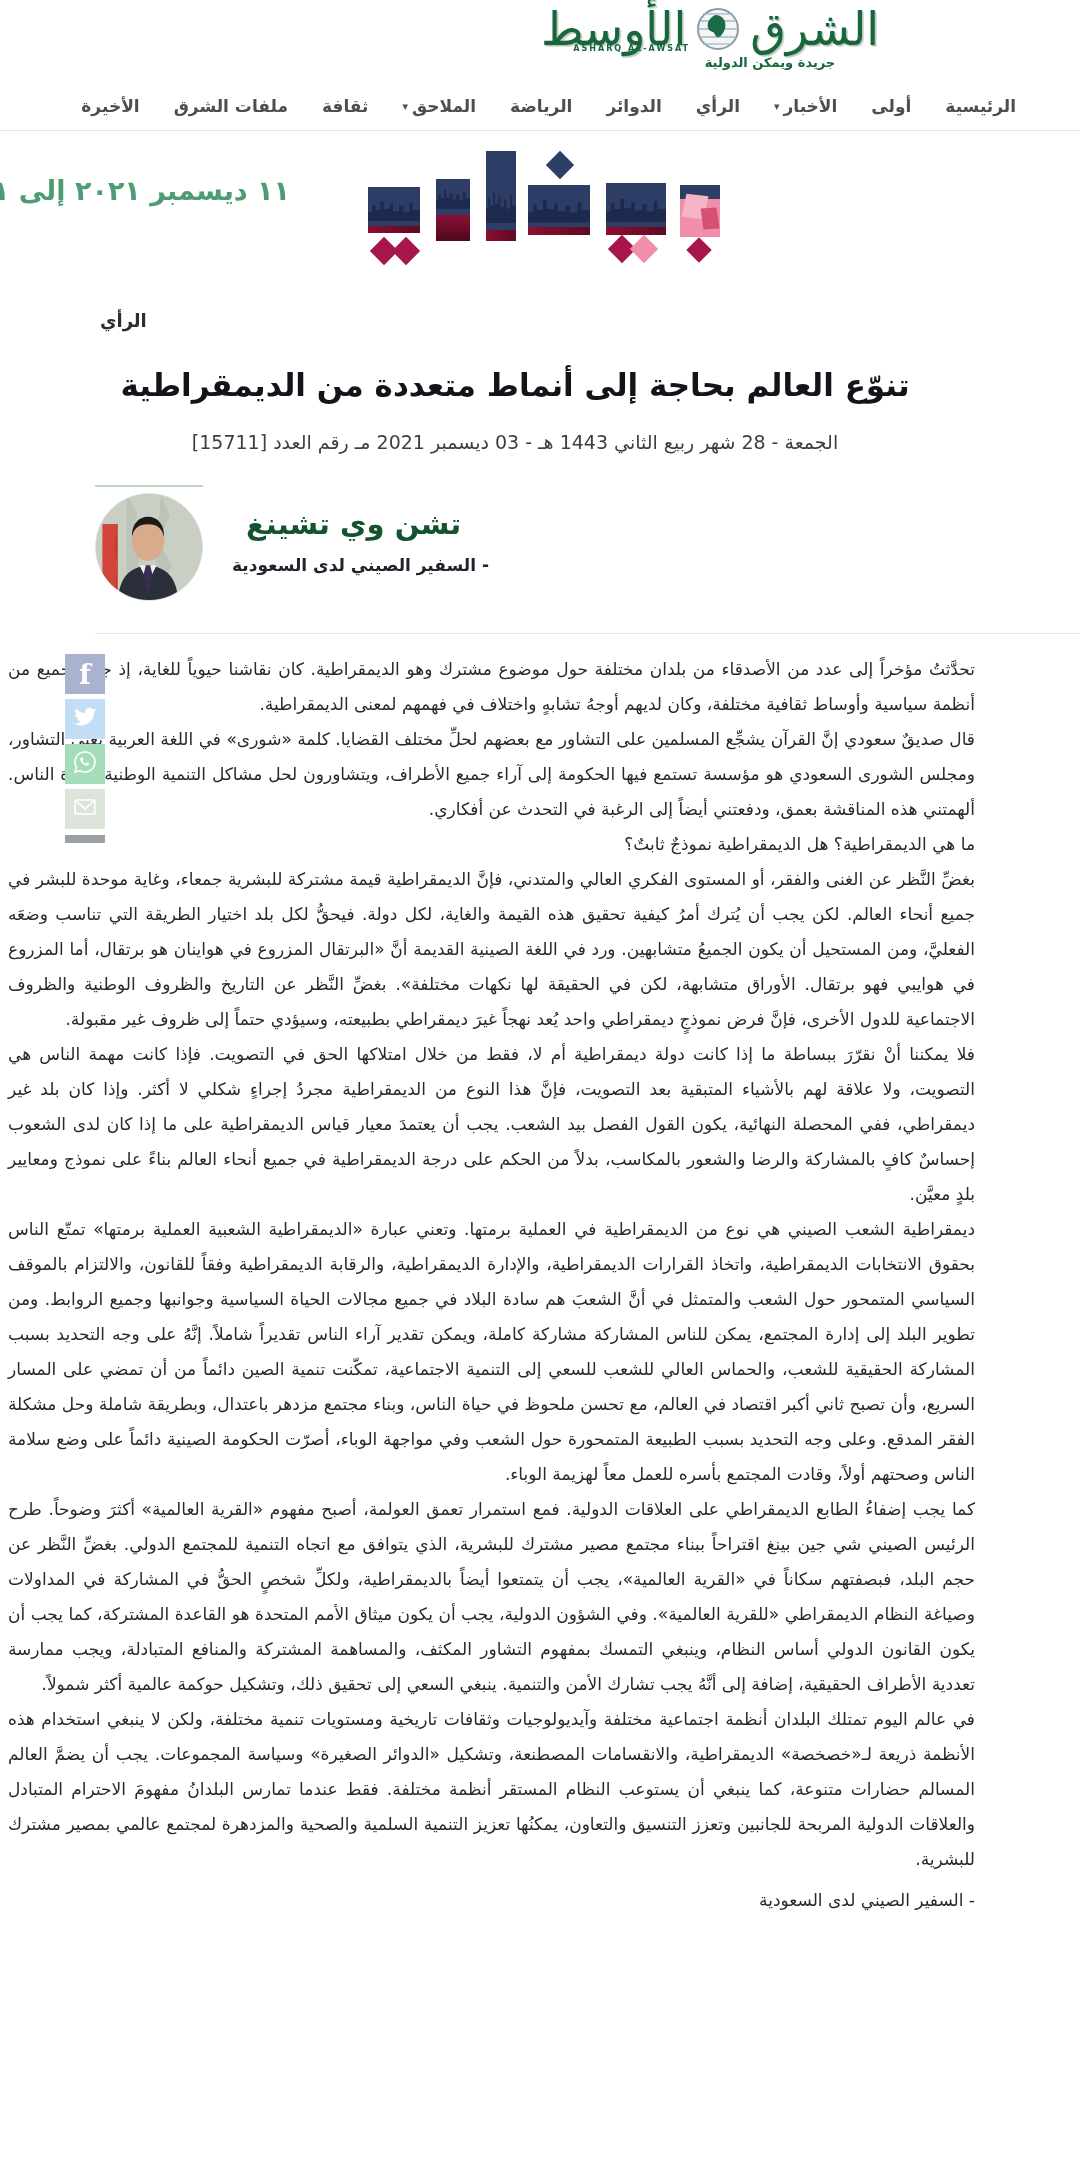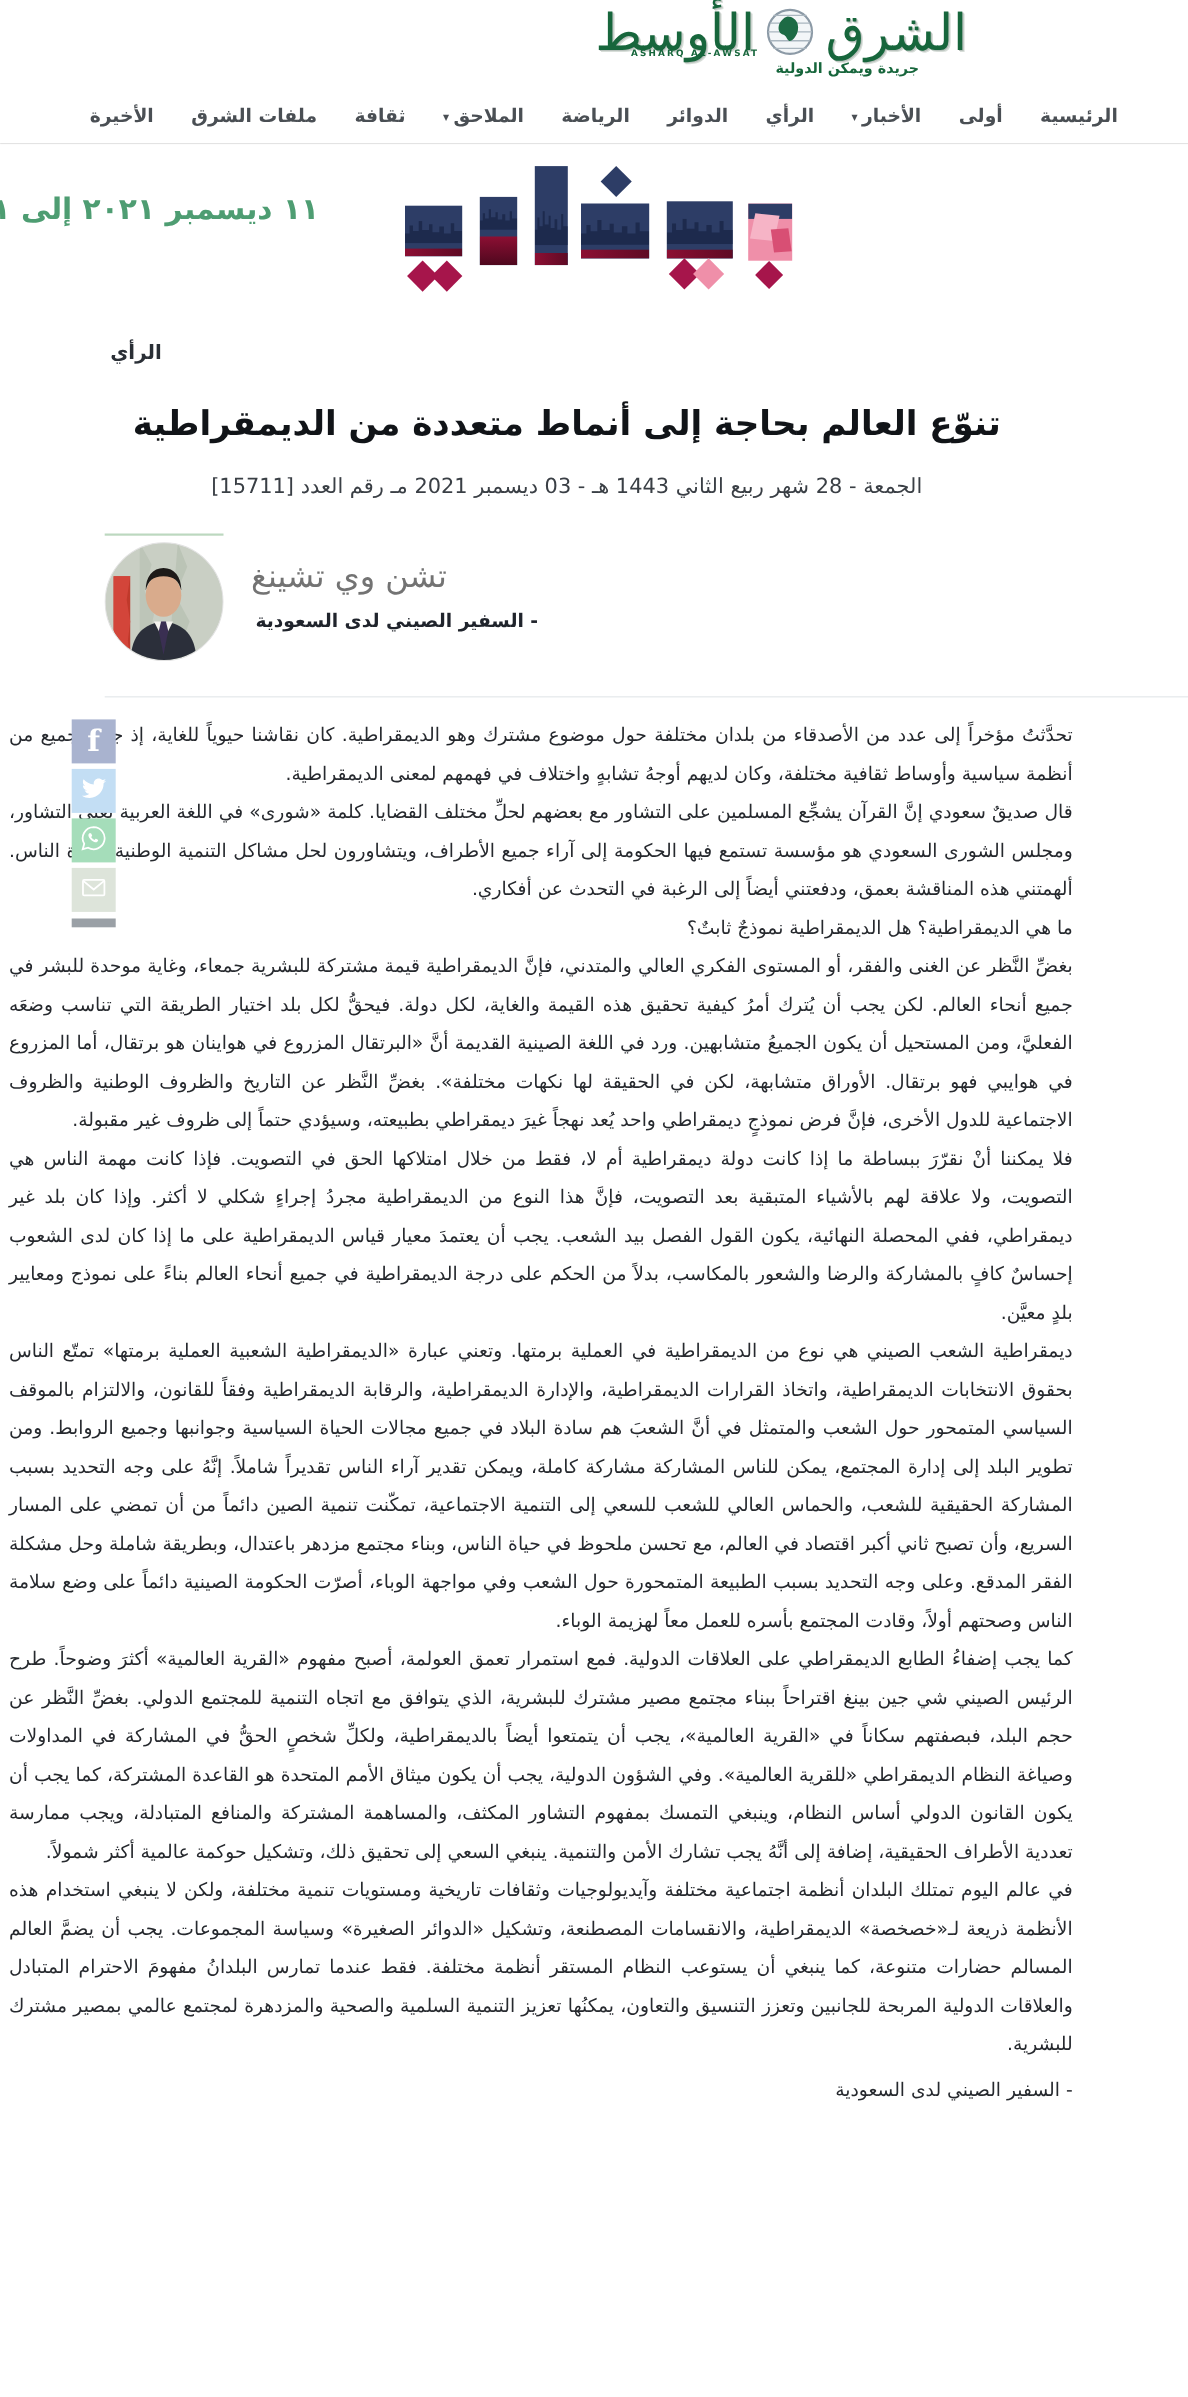--- a/index.html
+++ b/index.html
@@ -56,21 +56,21 @@
   .title-block { margin-left:65px; margin-right:auto; width:900px; margin-top:30px; text-align:center; }
   .article-title { font-size:31px; font-weight:bold; color:#111418; line-height:1.55; }
   .date-line { font-size:19px; color:#3a3f45; margin-top:22px; text-align:center; }
   
   .author-sec { position:relative; margin-top:26px; height:150px; }
   .author-rule { position:absolute; left:95px; right:auto; top:6px; width:108px; height:2px; background:#bcd8bf; }
   .avatar {
     position:absolute; left:95px; top:14px; width:108px; height:108px; border-radius:50%;
     overflow:hidden; border:1px solid #e2e2e2; background:#c9cfc4;
   }
-  .author-name { position:absolute; left:228px; top:28px; font-size:29px; font-weight:normal; color:#737373; white-space:nowrap; }
+  .author-name { position:absolute; left:246px; top:28px; font-size:29px; font-weight:bold; color:#14532d; white-space:nowrap; }
   .author-role { position:absolute; left:232px; top:76px; font-size:17px; font-weight:bold; color:#20242c; white-space:nowrap; }
   .head-divider { height:1px; background:#e2e5e8; margin-left:95px; margin-top:4px; }
   
   .article-body { position:relative; padding:18px 105px 0 8px; }
   .share-col { position:absolute; left:65px; top:20px; width:40px; display:flex; flex-direction:column; gap:5px; }
   .share-btn { width:40px; height:40px; display:flex; align-items:center; justify-content:center; cursor:pointer; }
   .btn-fb { background:#a9b3cf; }
   .btn-tw { background:#c3def4; }
   .btn-wa { background:#a5ddba; }
   .btn-em { background:#dde4da; }

